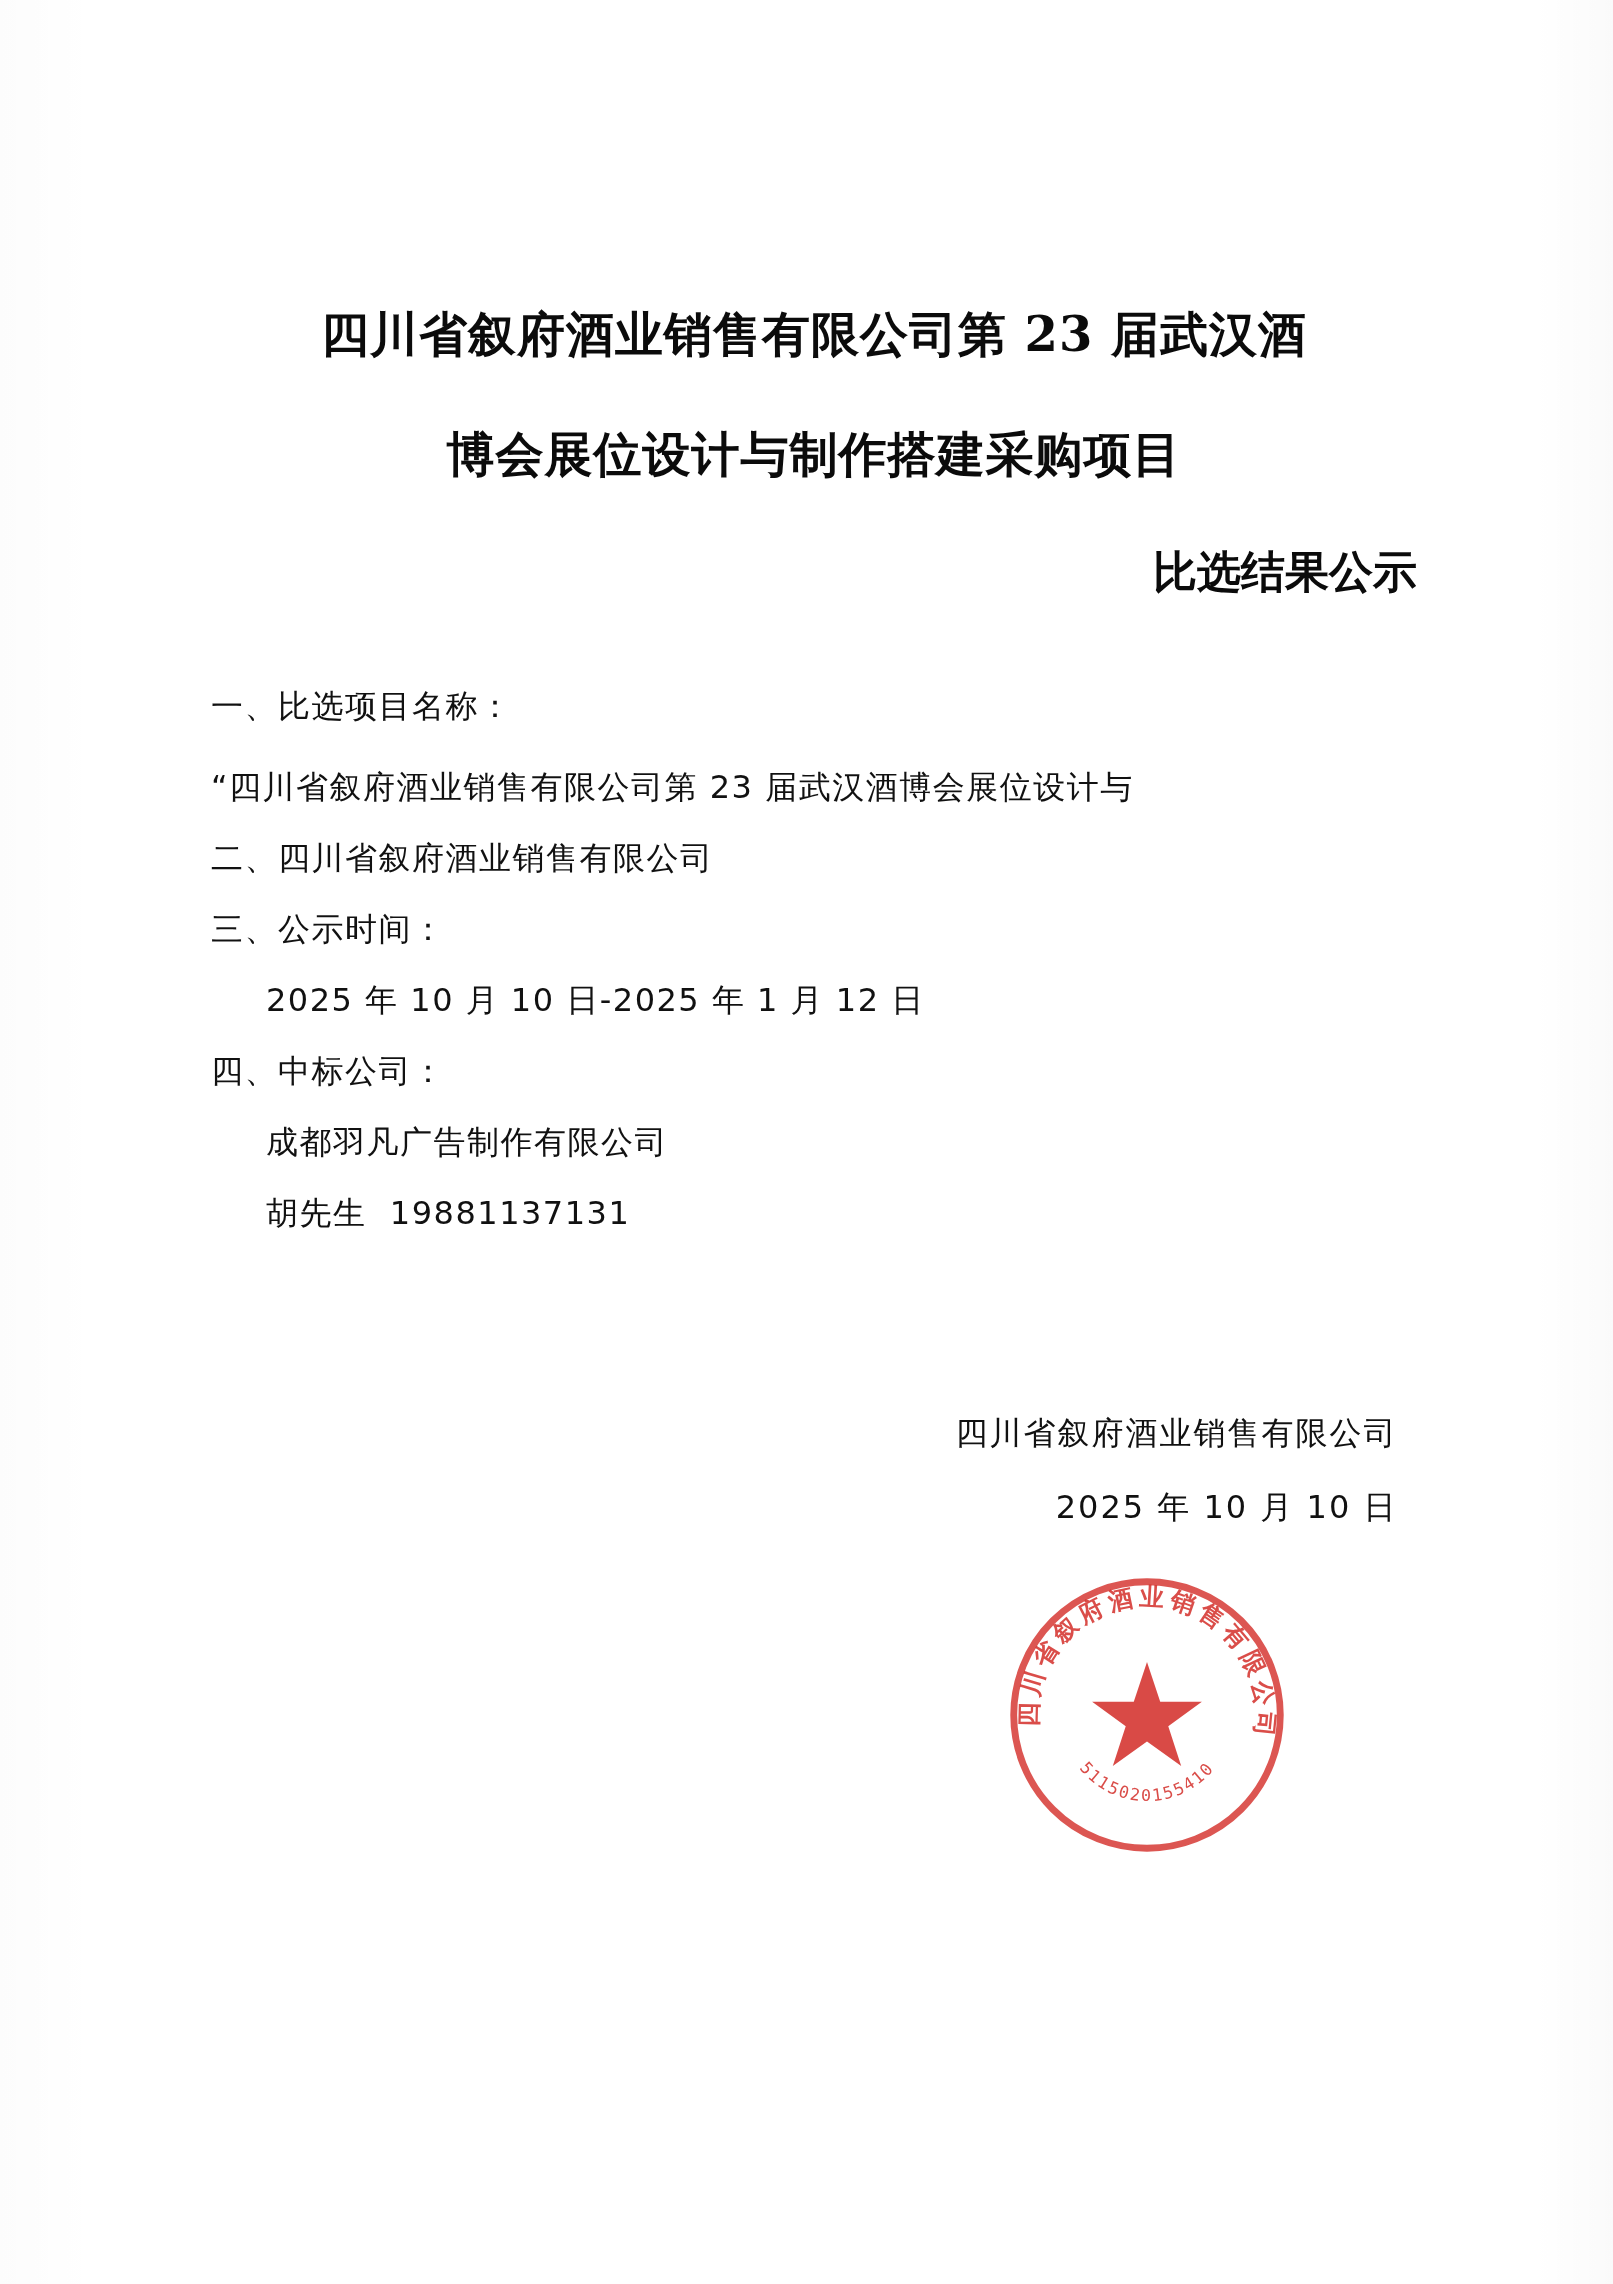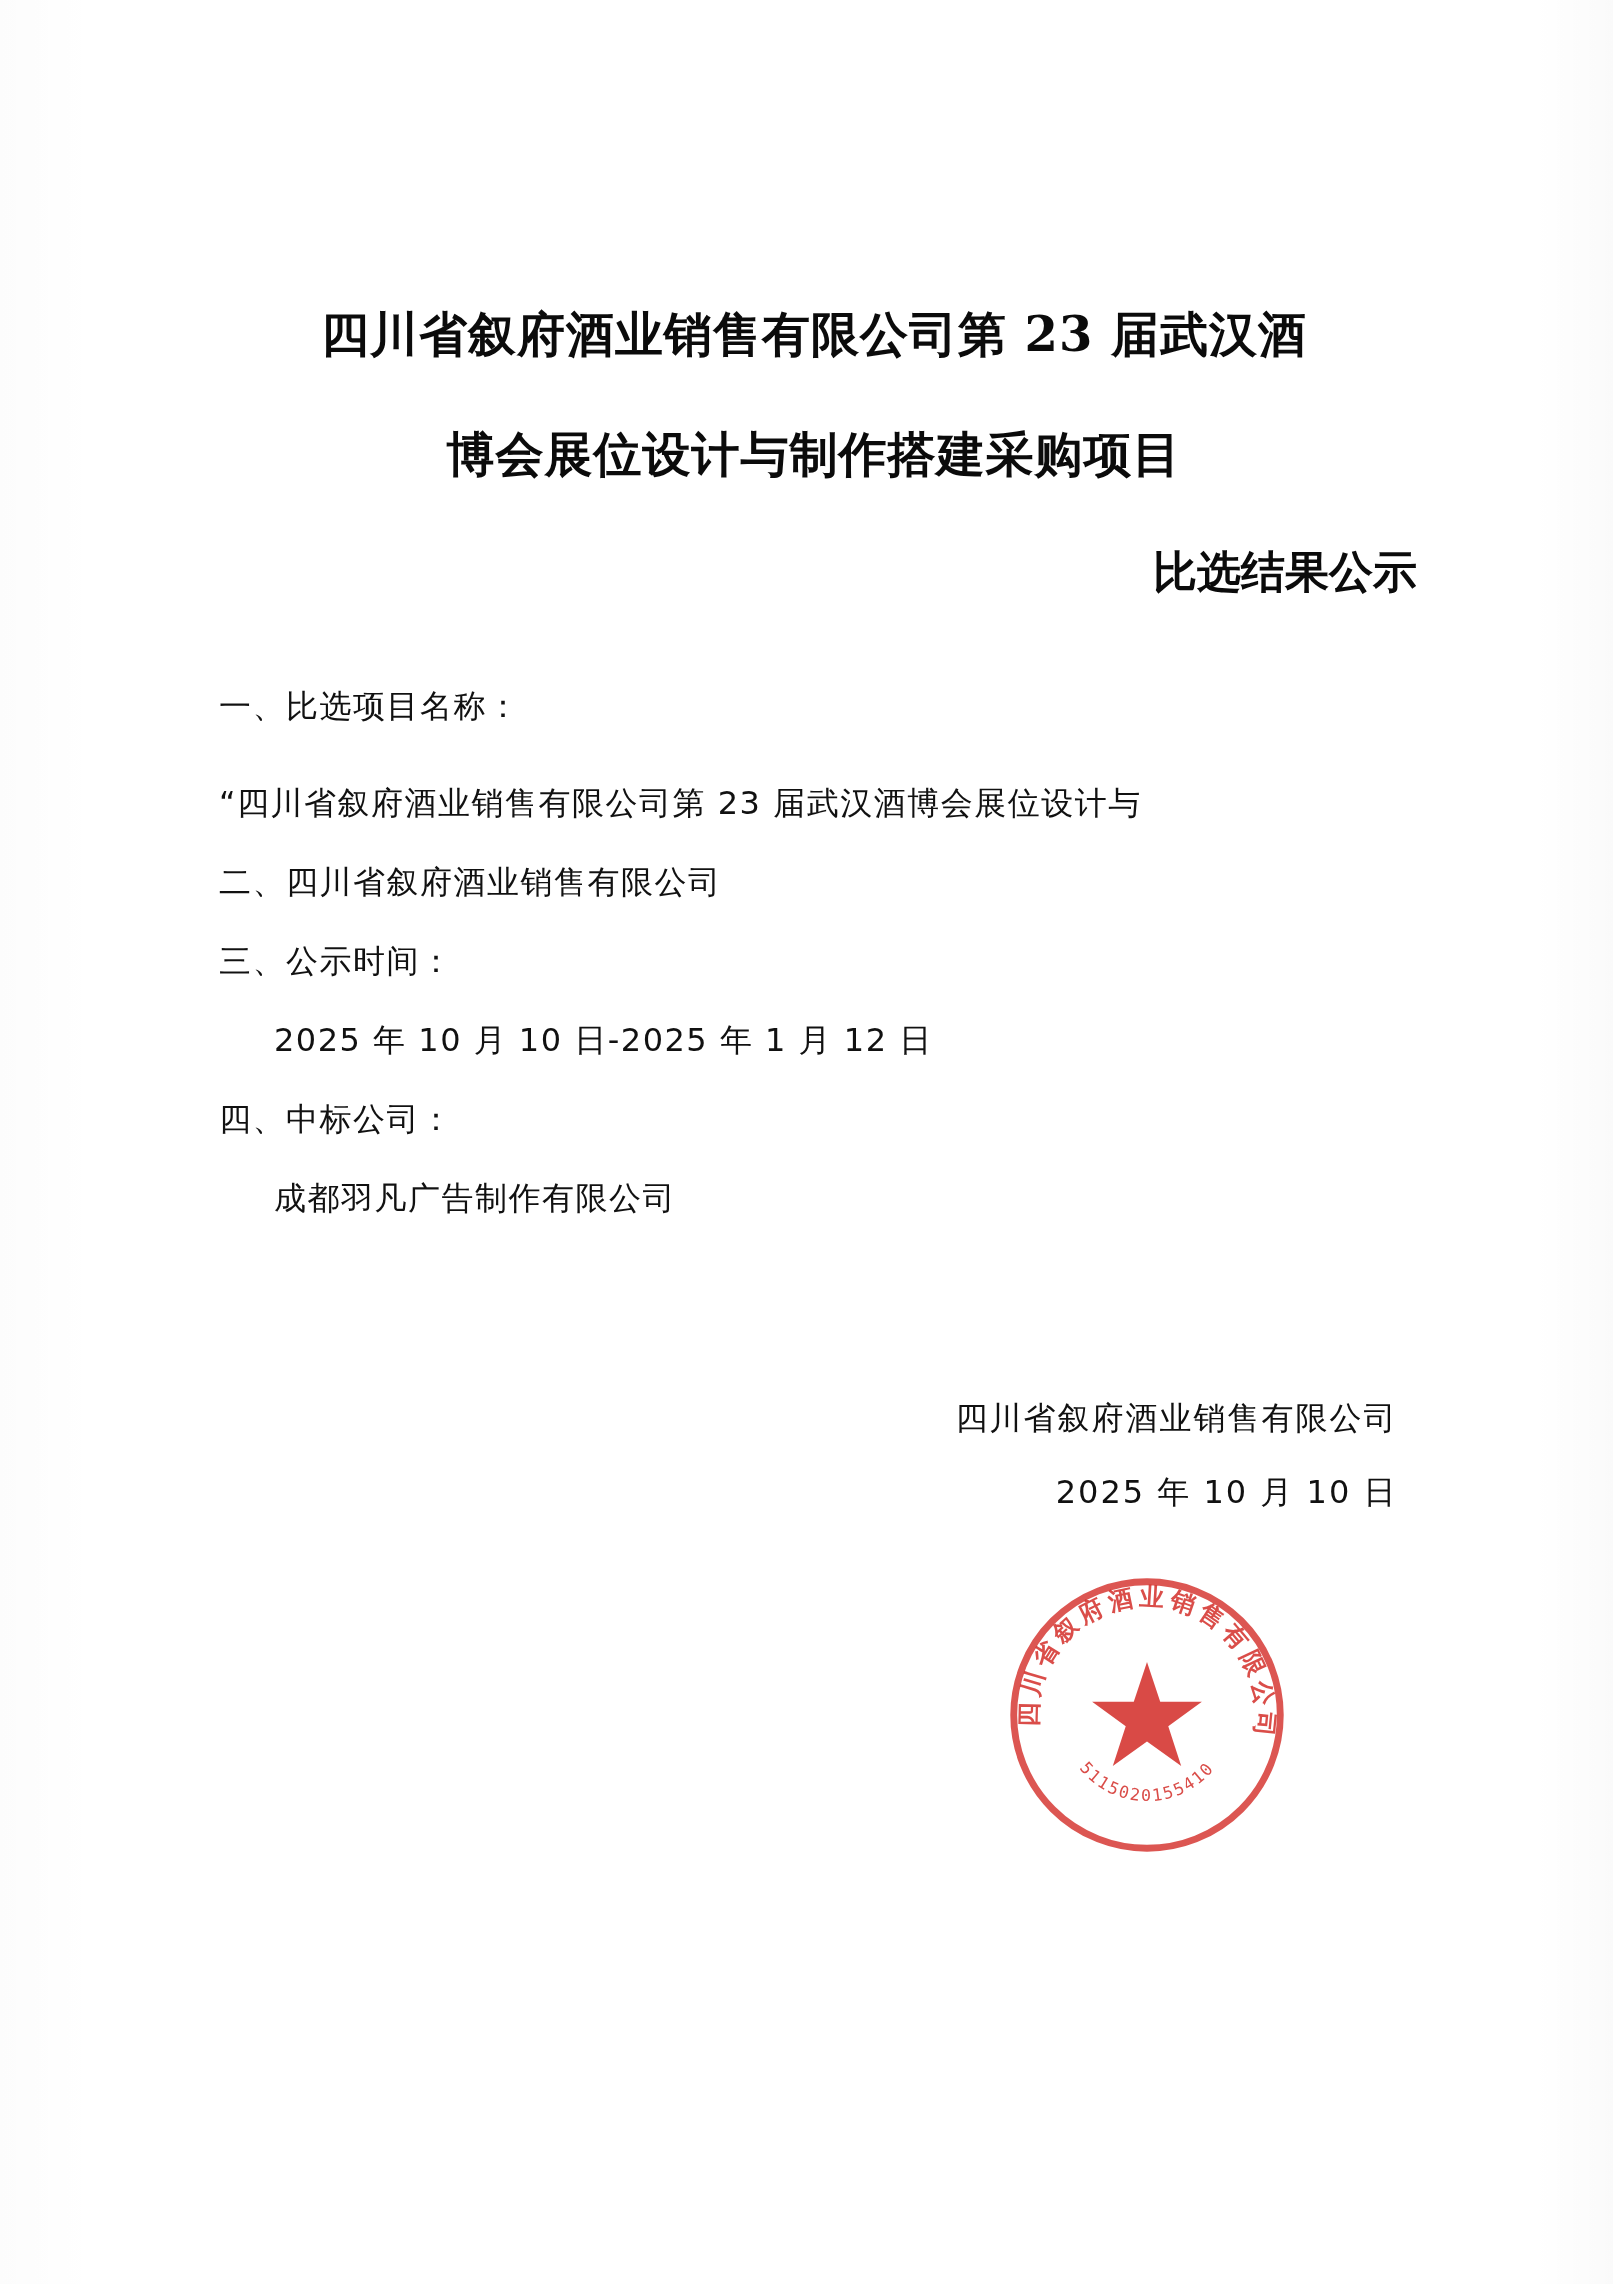--- a/index.html
+++ b/index.html
@@ -58,21 +58,21 @@
   }
   .body {
     margin-top: 41px;
     font-size: 32px;
     line-height: 71px;
     color: #111111;
     font-family: "DejaVu Sans", "Liberation Sans", sans-serif;
     letter-spacing: 1.5px;
   }
   .para {
-    margin: 8px;
+    margin: 0;
     padding: 0;
     white-space: pre-wrap;
   }
   .indent {
     padding-left: 55px;
   }
   .para-quote {
     text-indent: 0;
     padding-left: 0;
   }
@@ -114,20 +114,21 @@
 
       <div class="body">
         <p class="para">一、比选项目名称：</p>
         <div class="gap-s"></div>
         <p class="para para-quote">“四川省叙府酒业销售有限公司第 23 届武汉酒博会展位设计与</p>
         <p class="para">二、四川省叙府酒业销售有限公司</p>
         <p class="para">三、公示时间：</p>
         <p class="para indent">2025 年 10 月 10 日-2025 年 1 月 12 日</p>
         <p class="para">四、中标公司：</p>
         <p class="para indent">成都羽凡广告制作有限公司</p>
+        <p class="para indent">胡先生  19881137131</p>
       </div>
 
       <div class="sign">
         <div>四川省叙府酒业销售有限公司</div>
         <div>2025 年 10 月 10 日</div>
       </div>
 
     </div>
 
     <div class="stamp">

